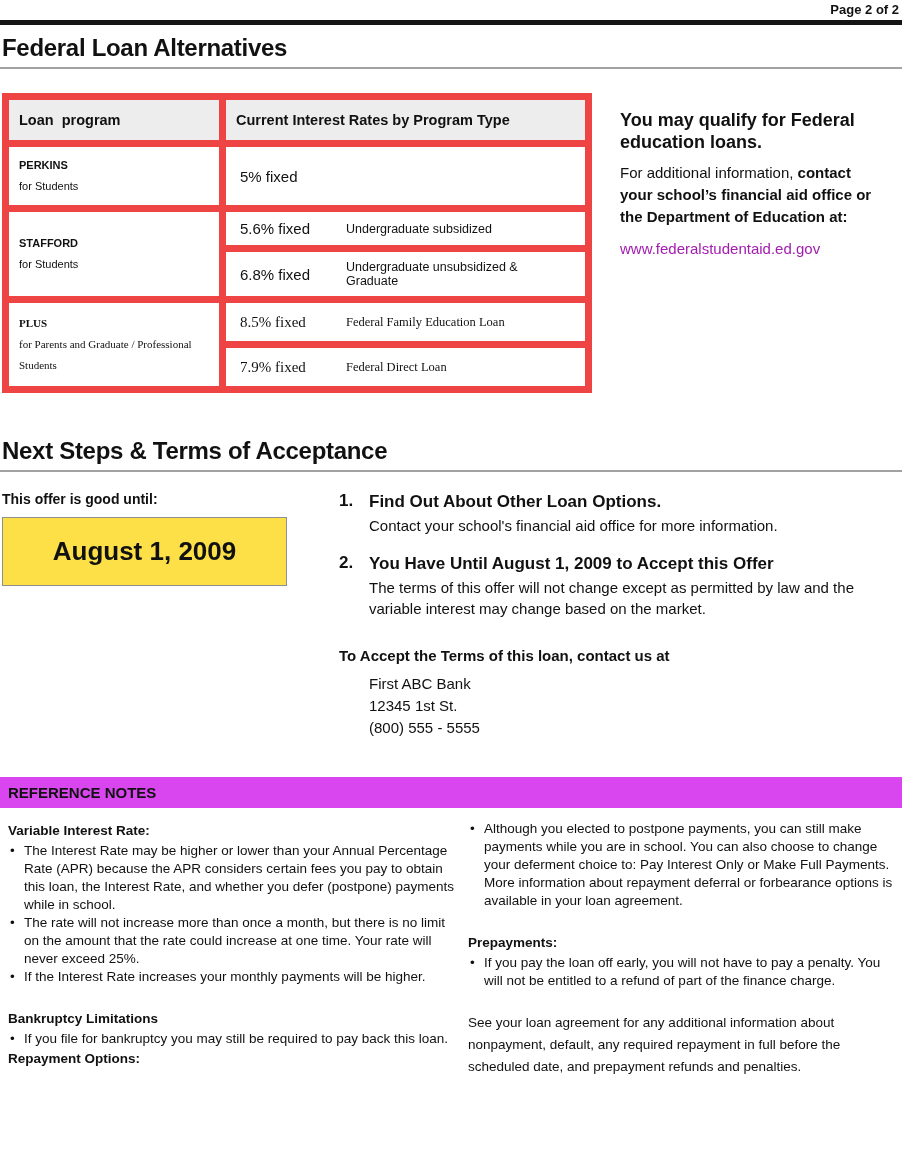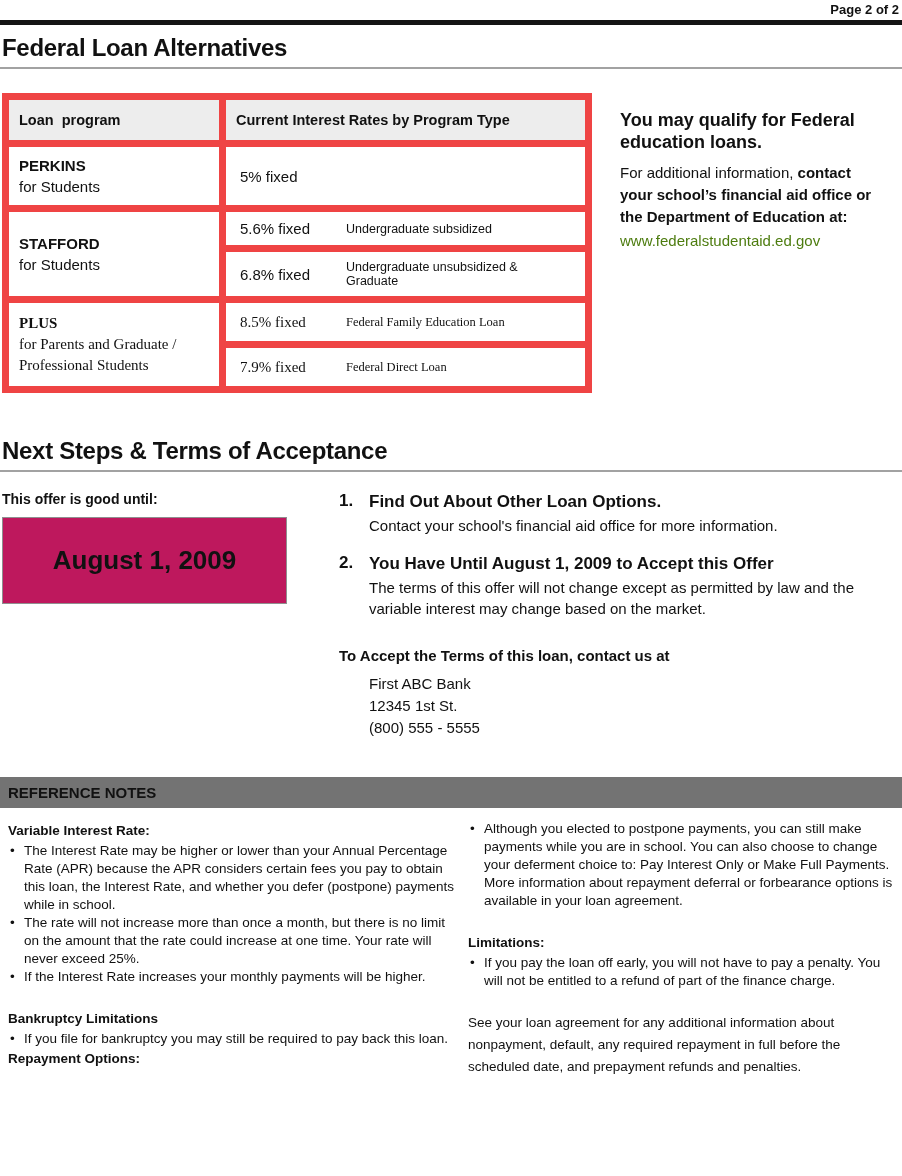--- a/index.html
+++ b/index.html
@@ -31,61 +31,61 @@
   .loan-table th, .loan-table td {
     border: 7px solid #ef4444;
     text-align: left; vertical-align: middle;
   }
   .loan-table th {
     background: #ededed;
     font-size: 14.5px; font-weight: bold;
     padding: 12px 10px; height: 42px;
     white-space: pre-wrap;
   }
-  .program-cell { width: 217px; padding: 8px 10px; font-size: 15px; line-height: 21px; }
+  .program-cell { width: 217px; padding: 8px 10px; font-size: 11px; line-height: 21px; }
   .program-name { font-weight: bold; }
   .rate-cell { padding: 8px 14px; }
   .rate-row { display: flex; align-items: center; }
   .rate-value { font-size: 15px; width: 106px; flex: 0 0 106px; }
   .rate-type  { font-size: 12.5px; }
   .row-perkins  td { height: 56px; }
   .row-sub      td { height: 39px; }
   .row-sub-tall td { height: 45px; font-family: Liberation Serif, serif; }
 
   .aside { margin-left: 28px; width: 262px; padding-top: 16px; }
   .aside-heading { font-size: 18px; font-weight: bold; line-height: 22px; }
   .aside-body { font-size: 15px; line-height: 22px; margin-top: 9px; }
   .aside-body .bold { font-weight: bold; }
-  .aside-link { font-size: 15px; margin-top: 4px; display: inline-block; color: #4d7c0f; text-decoration: none; }
+  .aside-link { font-size: 15px; margin-top: 12px; display: inline-block; color: #a21caf; text-decoration: none; }
 
   
   .sec2 { margin-top: 44px; }
   .sec2-content { display: flex; margin-top: 19px; padding-left: 2px; gap: 32px; }
   .offer-col { width: 305px; flex: 0 0 305px; }
   .offer-label { font-size: 14px; font-weight: bold; }
   .offer-box {
     width: 285px; margin-top: 10px;
-    background: #be185d; border: 1px solid #8f8f8f;
+    background: #fde047; border: 1px solid #8f8f8f;
     text-align: center;
     font-size: 26px; font-weight: bold;
-    padding: 27px 0;
+    padding: 18px 0;
   }
   .steps-col { flex: 1; }
   .step { display: flex; margin-bottom: 17px; }
   .step-num { font-size: 17px; font-weight: bold; width: 30px; flex: 0 0 30px; }
   .step-heading { font-size: 17px; font-weight: bold; line-height: 21px; }
   .step-body { font-size: 15px; line-height: 21px; margin-top: 3px; font-weight: normal; }
   .accept-block { margin-top: 28px; }
   .accept-heading { font-size: 15px; font-weight: bold; }
   .contact-lines { margin: 9px 0 0 30px; font-size: 15px; line-height: 22px; }
 
   
   .ref-section { margin-top: 38px; }
   .ref-bar {
-    background: #737373;
+    background: #d946ef;
     font-size: 15px; font-weight: bold;
     padding: 7px 8px;
   }
   .ref-cols { display: flex; padding: 12px 6px 0 8px; }
   .ref-col-left  { width: 446px; flex: 0 0 446px; }
   .ref-col-right { margin-left: 14px; width: 434px; }
   .ref-heading { font-size: 13.5px; font-weight: bold; line-height: 22px; }
   .ref-heading.spaced, .ref-para.spaced { margin-top: 22px; }
   .ref-bullet {
     font-size: 13.5px; line-height: 18px;
@@ -222,18 +222,18 @@
       <div class="ref-heading">Variable Interest Rate:</div>
       <div class="ref-bullet">The Interest Rate may be higher or lower than your Annual Percentage Rate (APR) because the APR considers certain fees you pay to obtain this loan, the Interest Rate, and whether you defer (postpone) payments while in school.</div>
       <div class="ref-bullet">The rate will not increase more than once a month, but there is no limit on the amount that the rate could increase at one time.  Your rate will never exceed 25%.</div>
       <div class="ref-bullet">If the Interest Rate increases your monthly payments will be higher.</div>
       <div class="ref-heading spaced">Bankruptcy Limitations</div>
       <div class="ref-bullet">If you file for bankruptcy you may still be required to pay back this loan.</div>
       <div class="ref-heading">Repayment Options:</div>
     </div>
     <div class="ref-col-right">
       <div class="ref-bullet">Although you elected to postpone payments, you can still make payments while you are in school. You can also choose to change your deferment choice to: Pay Interest Only or Make Full Payments. More information about repayment deferral or forbearance options is available in your loan agreement.</div>
-      <div class="ref-heading spaced">Limitations:</div>
+      <div class="ref-heading spaced">Prepayments:</div>
       <div class="ref-bullet">If you pay the loan off early, you will not have to pay a penalty.  You will not be entitled to a refund of part of the finance charge.</div>
       <div class="ref-para spaced">See your loan agreement for any additional information about nonpayment, default, any required repayment in full before the scheduled date, and prepayment refunds and penalties.</div>
     </div>
   </div>
 </div>
 
 </body></html>

